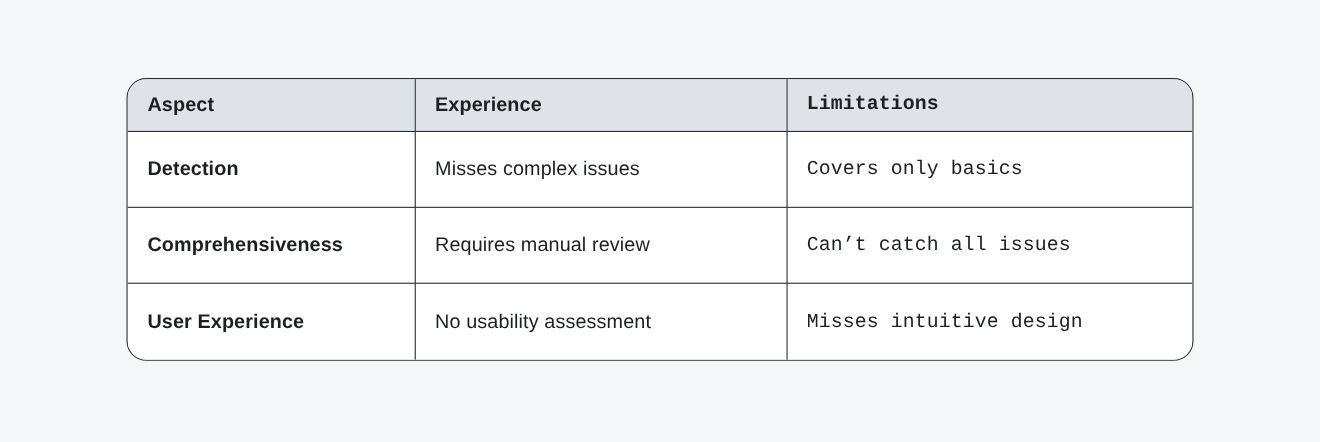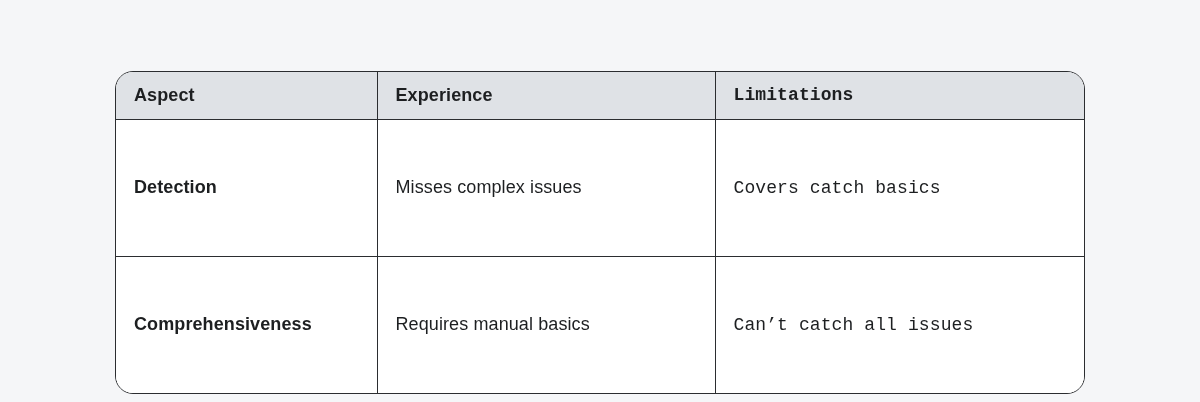--- a/index.html
+++ b/index.html
@@ -16,21 +16,21 @@
     background: var(--page-bg);
     font-family: "Liberation Sans", sans-serif;
     color: var(--text);
     overflow: hidden;
   }
   .table-wrap {
     position: absolute;
     left: 115px;
     top: 71px;
     width: 970px;
-    height: 323px;
+    height: 257px;
     border: 1.5px solid var(--border);
     border-radius: 18px;
     background: var(--row-bg);
     overflow: hidden;
   }
   table {
     width: 100%;
     height: 100%;
     border-collapse: collapse;
     table-layout: fixed;
@@ -76,22 +76,27 @@
       <tr>
           <th>Aspect</th>
           <th>Experience</th>
           <th>Limitations</th>
         </tr>
     </thead>
     <tbody>
         <tr>
           <td class="aspect-cell">Detection</td>
           <td>Misses complex issues</td>
-          <td>Covers catch basics</td>
+          <td>Covers only basics</td>
         </tr>
         <tr>
           <td class="aspect-cell">Comprehensiveness</td>
-          <td>Requires manual basics</td>
+          <td>Requires manual review</td>
           <td>Can’t catch all issues</td>
+        </tr>
+        <tr>
+          <td class="aspect-cell">User Experience</td>
+          <td>No usability assessment</td>
+          <td>Misses intuitive design</td>
         </tr>
       </tbody>
   </table>
 </div>
 
 </body></html>

